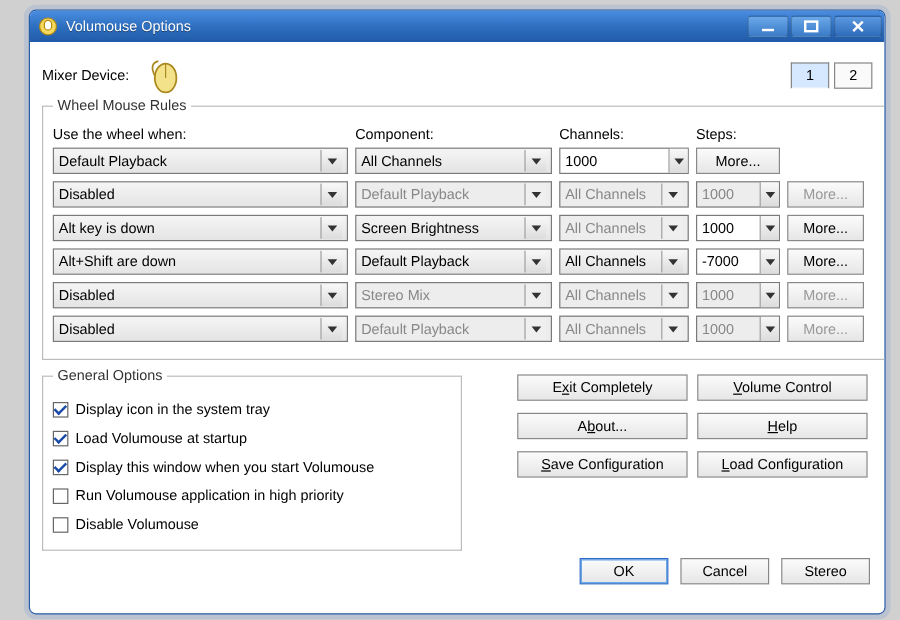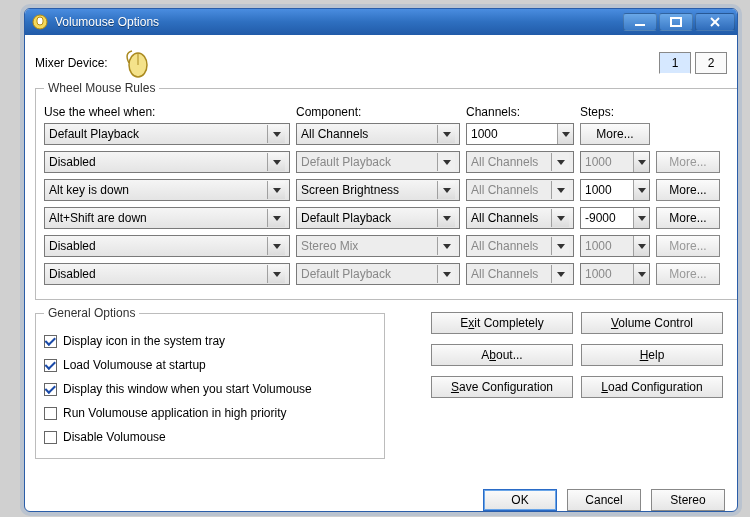--- a/index.html
+++ b/index.html
@@ -146,21 +146,21 @@
   .right-buttons {
     flex:1;
     display:grid;
     grid-template-columns: 1fr 1fr;
     grid-auto-rows: 24px;
     gap: 8px;
     padding: 6px 4px 0 36px;
   }
   .right-buttons .btn { min-width: 142px; }
   .footer {
-    position:absolute; right:12px; bottom:0;
+    position:absolute; right:12px; bottom:24px;
     display:flex; gap:10px;border-radius:11px;
   }
   .footer .btn { width: 74px; }
   .footer .btn.primary { border-color:#2a6bc6; box-shadow: inset 0 0 0 1px #69a5e8; }
   .caret svg { width:10px; height:8px; }
   .u { text-decoration: underline; }
 </style>
 </head>
 <body>
 
@@ -344,21 +344,21 @@
             </div>
             <div class="dropdown">
               <span>All Channels</span>
               <span class="caret">
                 <svg viewBox="0 0 10 8">
                   <polygon points="1,2 9,2 5,7" fill="#333"></polygon>
                 </svg>
               </span>
             </div>
             <div class="spin">
-              <span>-9000</span>
+              <span>-7000</span>
               <span class="caret">
                 <svg viewBox="0 0 10 8">
                   <polygon points="1,2 9,2 5,7" fill="#333"></polygon>
                 </svg>
               </span>
             </div>
             <div class="btn">
               <span>More...</span>
             </div>
           </div>

